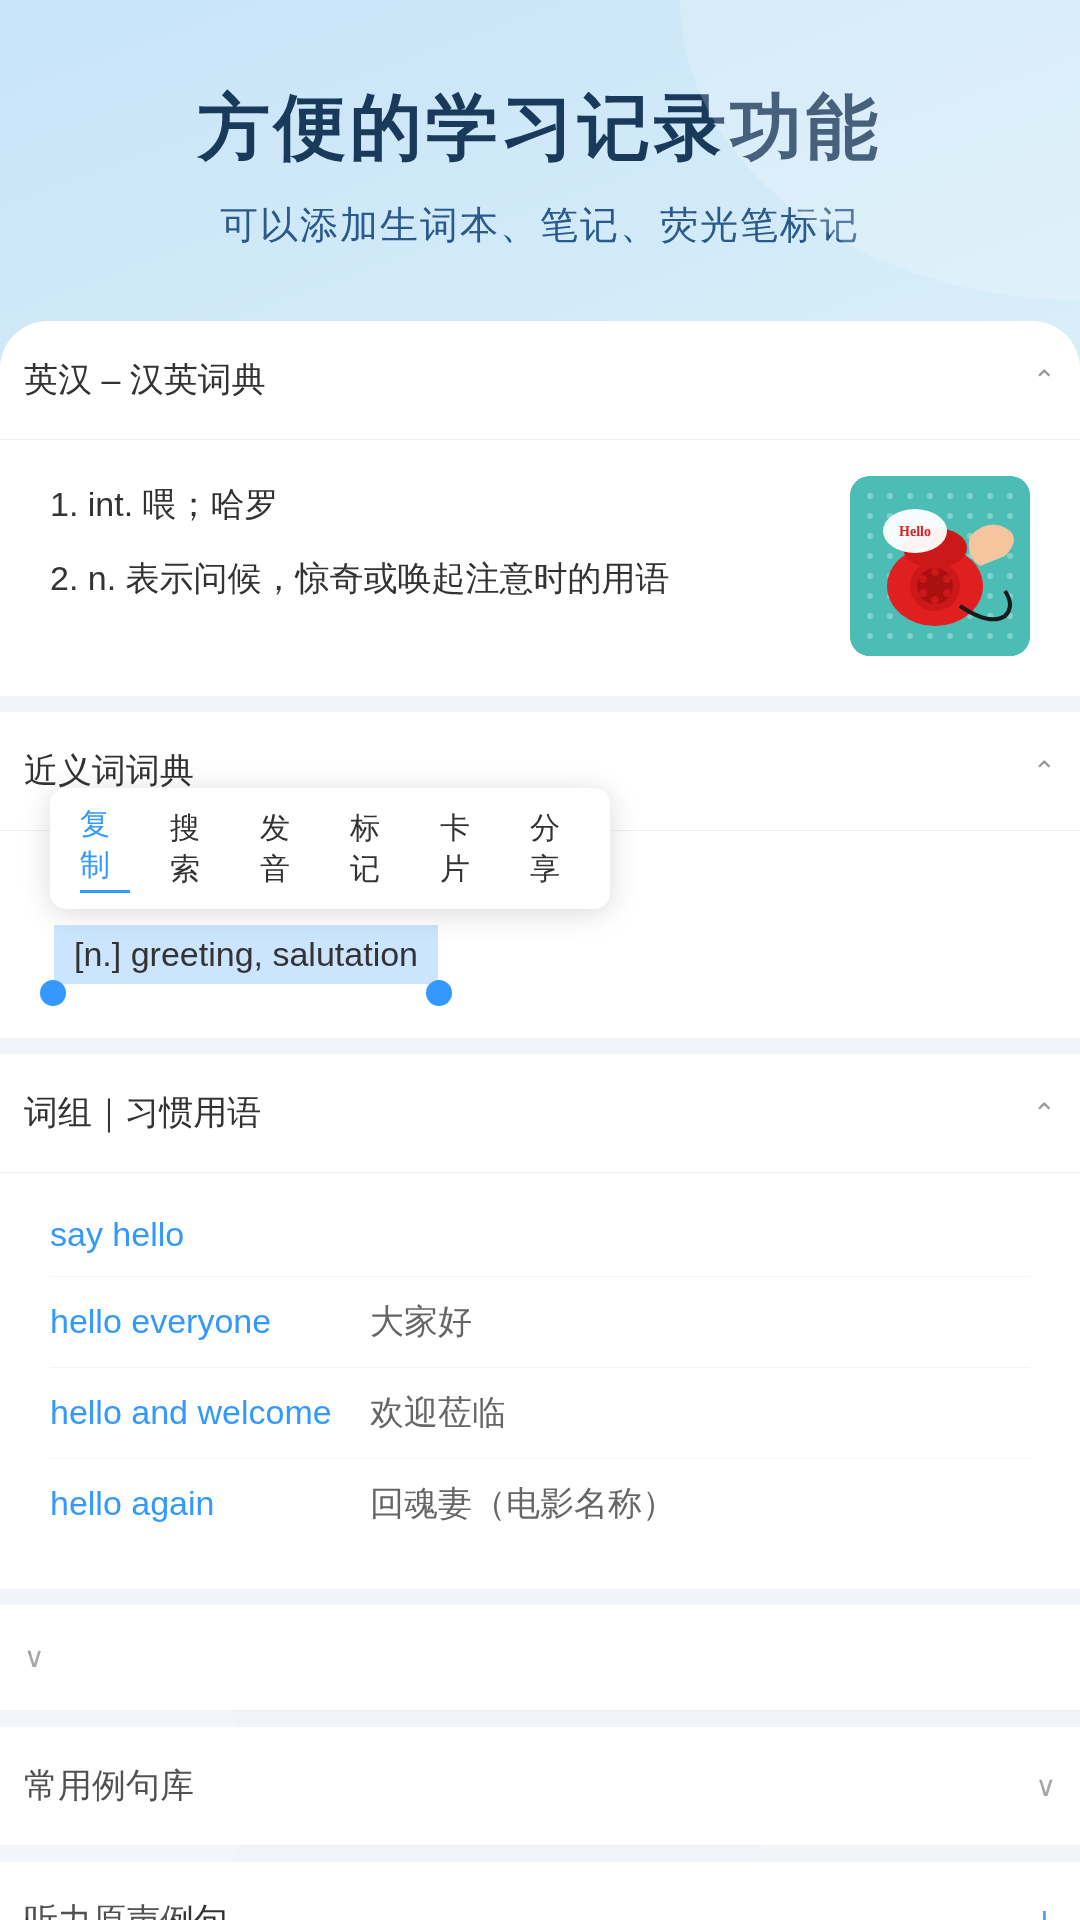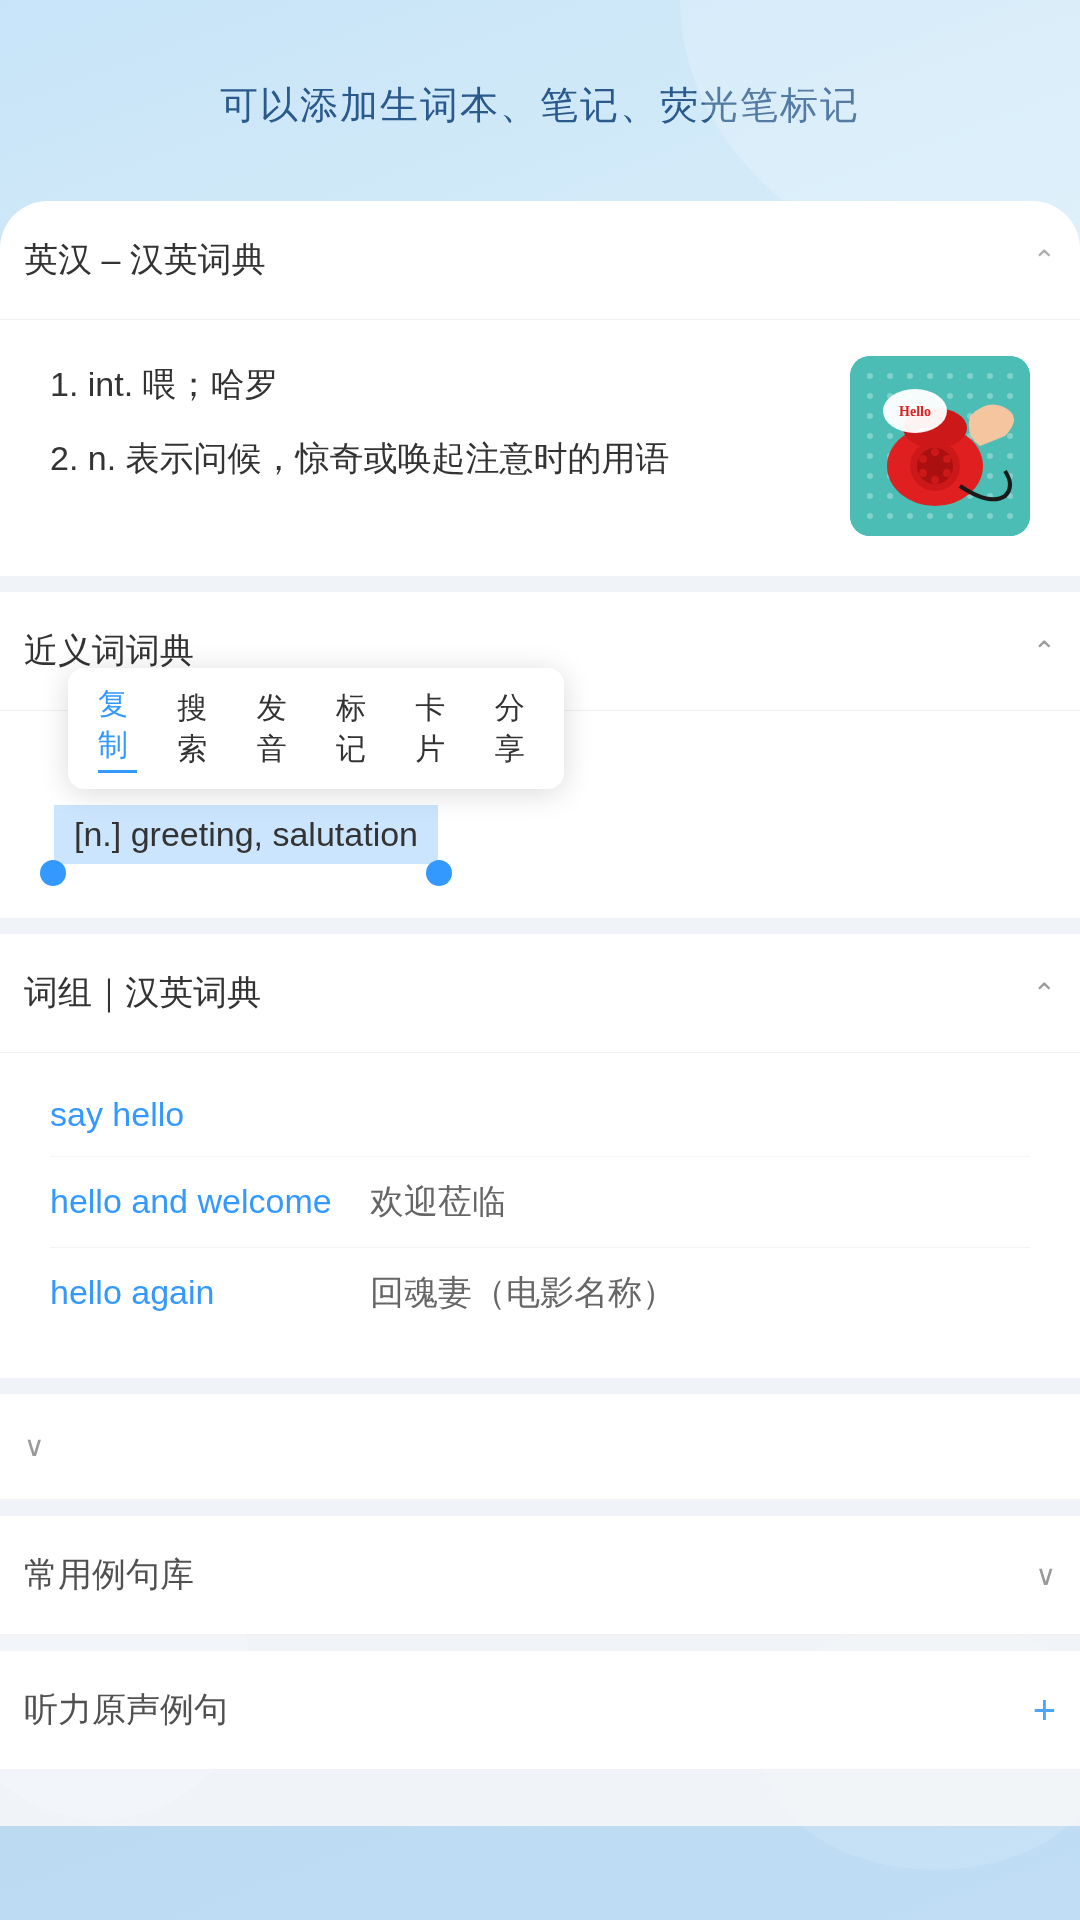--- a/index.html
+++ b/index.html
@@ -139,30 +139,30 @@
     .synonyms-section {
       background: white;
       margin-bottom: 16px;
       position: relative;
     }
 
     
     .context-menu {
       position: absolute;
       top: 76px;
-      left: 68px;
+      left: 50px;
       background: white;
       border-radius: 16px;
       box-shadow: 0 4px 30px rgba(0,0,0,0.15);
       display: flex;
       align-items: center;
       padding: 16px 30px;
       gap: 40px;
       z-index: 10;
-      width: 496px;
+      width: 560px;
     }
 
     .context-menu-item {
       font-size: 30px;
       color: #333;
       cursor: pointer;
     }
 
     .context-menu-item.active {
       border-bottom: 3px solid #3399ff;
@@ -253,20 +253,21 @@
     }
   </style>
 </head>
 <body>
 
 <div class="bg-curve-top"></div>
 <div class="bg-curve-bottom-left"></div>
 <div class="bg-curve-bottom-right"></div>
 
 <div class="header-section">
+  <div class="header-title">方便的学习记录功能</div>
   <div class="header-subtitle">可以添加生词本、笔记、荧光笔标记</div>
 </div>
 
 <div class="main-card">
 
   <div class="dict-section">
     <div class="section-header">
       <span class="section-title">英汉 – 汉英词典</span>
       <span class="chevron-icon">⌃</span>
     </div>
@@ -398,28 +399,32 @@
       <div style="display:inline-block; position:relative;">
         <span class="highlighted-text" style="margin:4px; padding:10px 20px; background:#cce5ff; font-size:34px; color:#333; display:inline-block;">[n.] greeting, salutation</span>
         <div class="selection-handle-left" style="position:absolute; left:-10px; bottom:-18px; width:26px; height:26px; background:#3399ff; border-radius:50%;"></div>
         <div class="selection-handle-right" style="position:absolute; right:-10px; bottom:-18px; width:26px; height:26px; background:#3399ff; border-radius:50%;"></div>
       </div>
     </div>
   </div>
 
   <div class="phrases-section">
     <div class="section-header">
-      <span class="section-title">词组｜汉英词典</span>
+      <span class="section-title">词组｜习惯用语</span>
       <span class="chevron-icon">⌃</span>
     </div>
     <div class="phrases-content">
       <div class="phrase-item">
         <span class="phrase-en">say hello</span>
       </div>
       <div class="phrase-item">
+        <span class="phrase-en">hello everyone</span>
+        <span class="phrase-zh">大家好</span>
+      </div>
+      <div class="phrase-item">
         <span class="phrase-en">hello and welcome</span>
         <span class="phrase-zh">欢迎莅临</span>
       </div>
       <div class="phrase-item">
         <span class="phrase-en">hello again</span>
         <span class="phrase-zh">回魂妻（电影名称）</span>
       </div>
     </div>
   </div>
 

